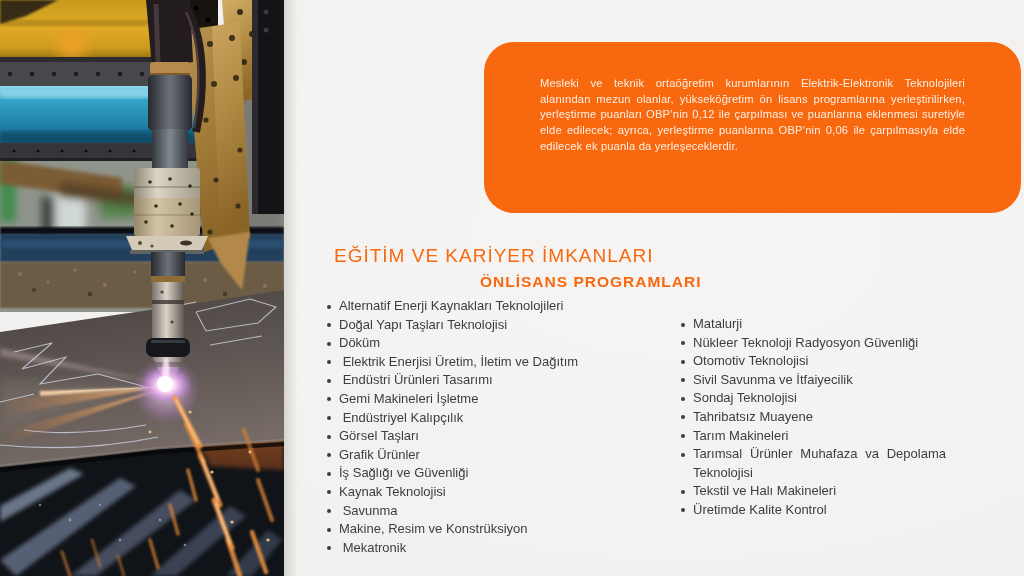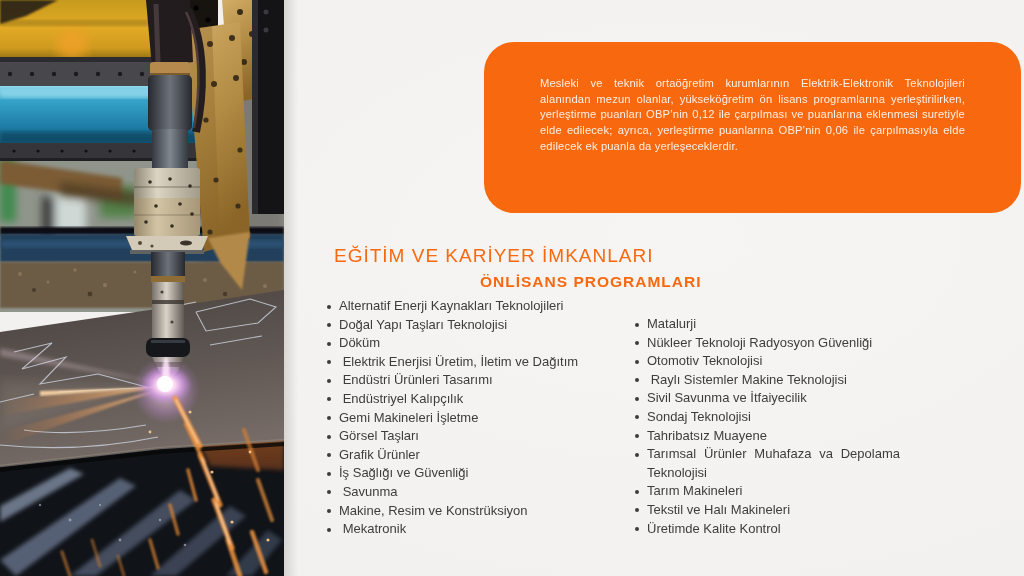--- a/index.html
+++ b/index.html
@@ -41,21 +41,21 @@
     color:var(--list-fg);font-size:13px;line-height:18.6px;
   }
   ul.programs li{
     position:relative;padding-left:17px;white-space:pre-wrap;
   }
   ul.programs li::before{
     content:"";position:absolute;left:5px;top:7.5px;width:4px;height:4px;border-radius:50%;
     background:var(--list-fg);
   }
   .col-left{left:322px;top:297px;width:308px;}
-  .col-right{left:630px;top:315px;width:270px;}
+  .col-right{left:676px;top:315px;width:270px;}
   .col-right li{text-align:justify;}
 </style>
 </head>
 <body>
 
 <div class="stage">
 
   <svg class="photo" viewBox="0 0 284 576" role="img" aria-label="CNC plasma cutting torch cutting a steel plate with bright glow and orange sparks">
     <defs>
       <linearGradient id="gYellow" x1="0" y1="0" x2="0" y2="1">
@@ -343,36 +343,36 @@
 
   <h1 class="h-main">EĞİTİM VE KARİYER İMKANLARI</h1>
   <h2 class="h-sub">ÖNLİSANS PROGRAMLARI</h2>
 
   <ul class="programs col-left">
       <li>Alternatif Enerji Kaynakları Teknolojileri</li>
       <li>Doğal Yapı Taşları Teknolojisi</li>
       <li>Döküm</li>
       <li> Elektrik Enerjisi Üretim, İletim ve Dağıtım</li>
       <li> Endüstri Ürünleri Tasarımı</li>
+      <li>Gemi Makineleri İşletme</li>
       <li> Endüstriyel Kalıpçılık</li>
-      <li>Gemi Makineleri İşletme</li>
       <li>Görsel Taşları</li>
       <li>Grafik Ürünler</li>
       <li>İş Sağlığı ve Güvenliği</li>
+      <li>Kaynak Teknolojisi</li>
       <li> Savunma</li>
       <li>Makine, Resim ve Konstrüksiyon</li>
       <li> Mekatronik</li>
     </ul>
   <ul class="programs col-right">
       <li>Matalurji</li>
       <li>Nükleer Teknoloji Radyosyon Güvenliği</li>
       <li>Otomotiv Teknolojisi</li>
-      <li> Raylı Sistemler Makine Teknolojisi</li>
       <li>Sivil Savunma ve İtfaiyecilik</li>
       <li>Sondaj Teknolojisi</li>
       <li>Tahribatsız Muayene</li>
+      <li>Tarım Makineleri</li>
       <li>Tarımsal Ürünler Muhafaza va Depolama Teknolojisi</li>
-      <li>Tarım Makineleri</li>
       <li>Tekstil ve Halı Makineleri</li>
       <li>Üretimde Kalite Kontrol</li>
     </ul>
 
 </div>
 
 </body></html>

